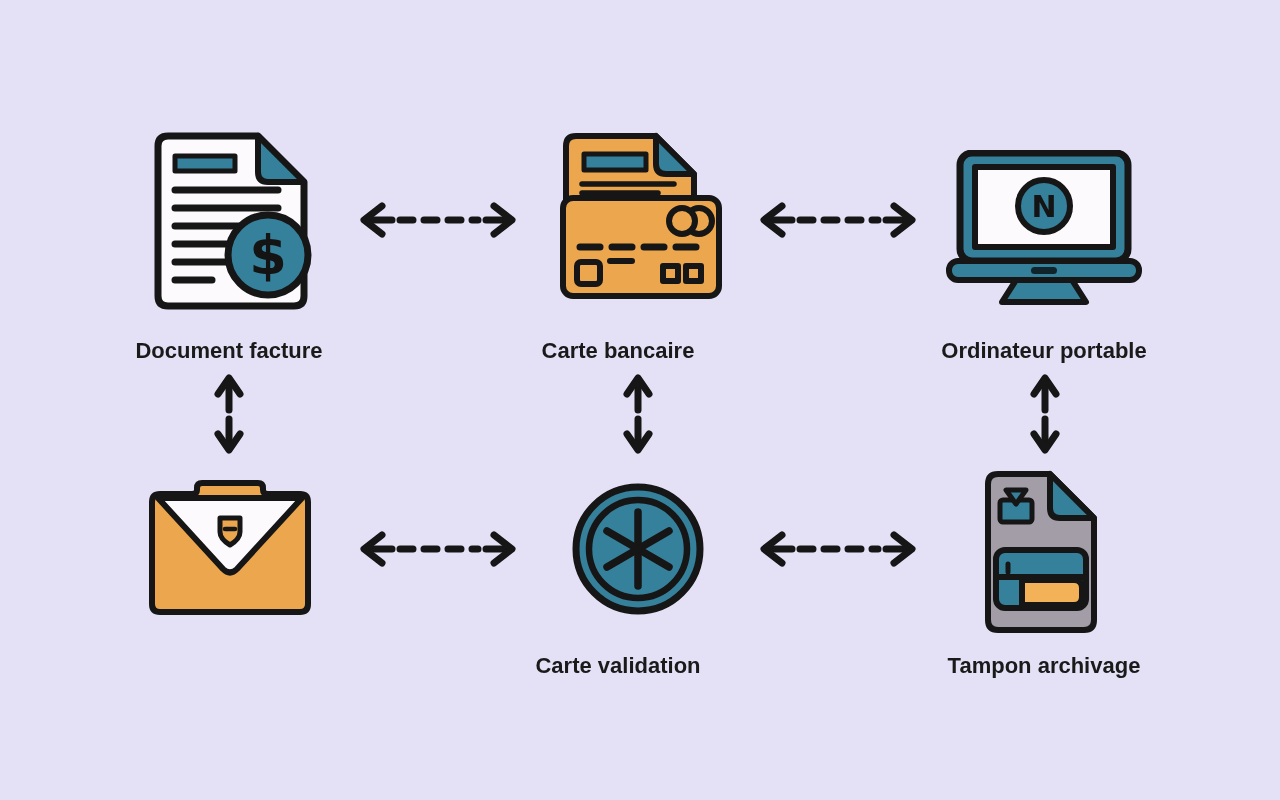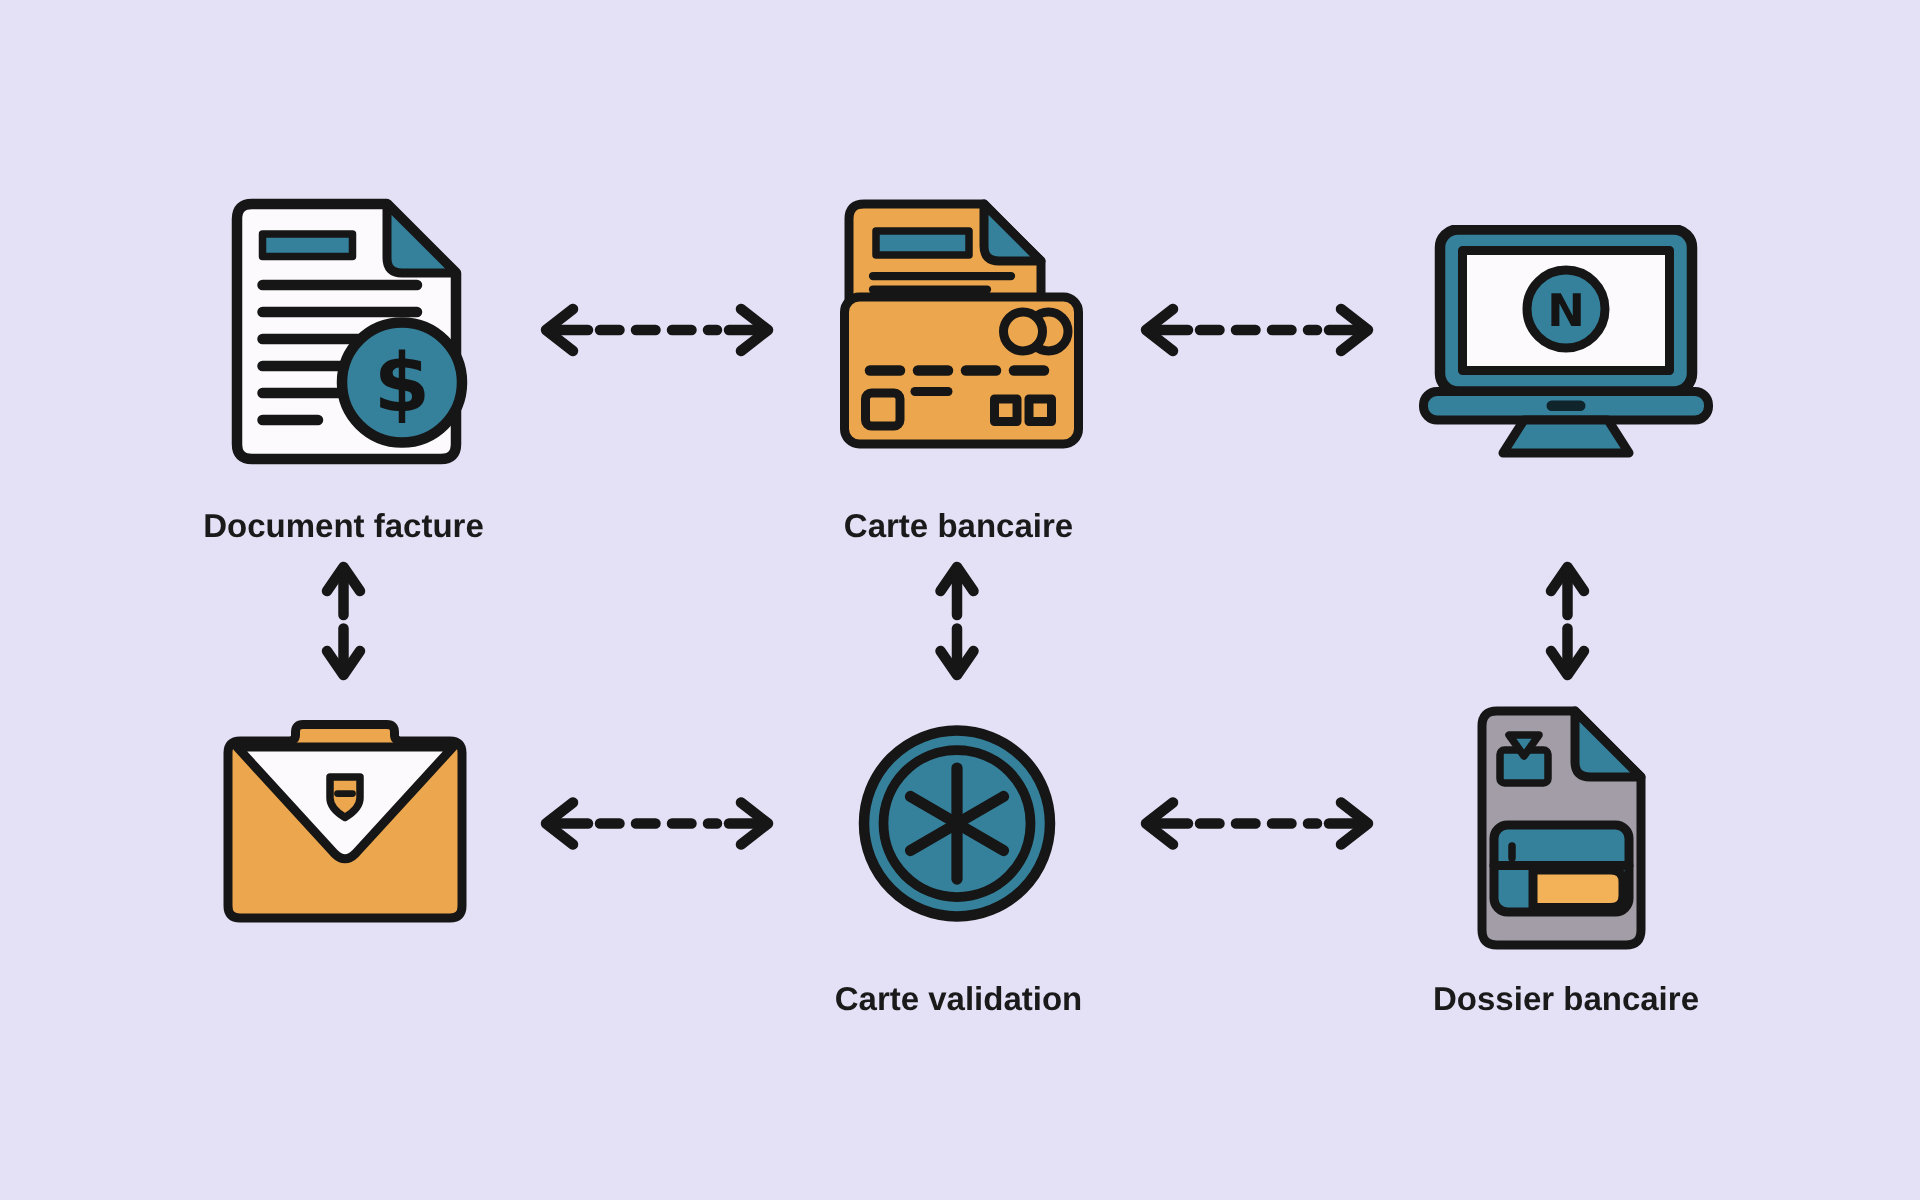--- a/index.html
+++ b/index.html
@@ -21,21 +21,21 @@
   .ic-stamp{left:570px;top:481px;}
   .ic-dossier{left:978px;top:464px;}
   .node-label{
     position:absolute;width:320px;height:30px;line-height:30px;
     text-align:center;font-size:22px;font-weight:700;color:#1a1a1a;
     letter-spacing:0px;
   }
   .lb-r1{top:336px;}
   .lb-r2{top:651px;}
   .lb-c1{left:69px;text-align:center;}
-  .lb-c2{left:479px;}
+  .lb-c2{left:458px;}
   .lb-c3{left:884px;}
   .outl{stroke:#161616;stroke-linecap:round;stroke-linejoin:round;}
   .sym{font-family:"DejaVu Sans", sans-serif;font-weight:bold;fill:#141414;}
 </style>
 </head>
 <body>
 
 <div class="canvas">
 
   <svg class="arrows" viewBox="0 0 1280 800">
@@ -131,20 +131,21 @@
 
   <svg class="icon ic-laptop" width="196" height="156" viewBox="0 0 196 156">
     <rect class="outl" x="14" y="3" width="168" height="108" rx="12" fill="#35809b" stroke-width="7"></rect>
     <rect class="outl" x="29" y="17" width="138" height="80" fill="#fcfafd" stroke-width="6"></rect>
     <circle class="outl" cx="98" cy="56" r="26" fill="#35809b" stroke-width="6"></circle>
     <text class="sym" x="98" y="67" font-size="30" text-anchor="middle">N</text>
     <rect class="outl" x="3" y="111" width="190" height="19" rx="9" fill="#35809b" stroke-width="6"></rect>
     <rect x="85" y="117" width="26" height="7" rx="3.5" fill="#10242b"></rect>
     <path class="outl" d="M70,130 H126 L140,152 H56 Z" fill="#35809b" stroke-width="6"></path>
   </svg>
+  <div class="node-label lb-r1 lb-c3">Ordinateur portable</div>
 
   <svg class="icon ic-env" width="178" height="140" viewBox="0 0 178 140">
     <path class="outl" d="M10,128 V26 Q10,18 18,18 H50 Q55,18 55,14 V12 Q55,7 60,7 H116 Q121,7 121,12 V14 Q121,18 126,18 H158 Q166,18 166,26 V128 Q166,136 158,136 H18 Q10,136 10,128 Z" fill="#eba64e" stroke-width="6"></path>
     <path class="outl" d="M16,22 H160 L95,93 Q88,100 81,93 Z" fill="#fcfafd" stroke-width="6"></path>
     <path class="outl" d="M78,42 H98 V56 Q98,63 88,69 Q78,63 78,56 Z" fill="#eba64e" stroke-width="5"></path>
     <line class="outl" x1="83" y1="53" x2="93" y2="53" stroke-width="4.5"></line>
   </svg>
 
   <svg class="icon ic-stamp" width="136" height="136" viewBox="0 0 136 136">
     <circle class="outl" cx="68" cy="68" r="62" fill="#35809b" stroke-width="7"></circle>
@@ -158,15 +159,15 @@
   <svg class="icon ic-dossier" width="126" height="176" viewBox="0 0 126 176">
     <path class="outl" d="M10,20 Q10,10 20,10 H72 L116,54 V156 Q116,166 106,166 H20 Q10,166 10,156 Z" fill="#a29da6" stroke-width="6"></path>
     <path class="outl" d="M72,10 V44 Q72,54 82,54 H116 Z" fill="#35809b" stroke-width="6"></path>
     <rect class="outl" x="22" y="36" width="32" height="22" rx="3" fill="#35809b" stroke-width="5"></rect>
     <path class="outl" d="M28,26 H48 L38,40 Z" fill="#35809b" stroke-width="5"></path>
     <rect class="outl" x="18" y="86" width="90" height="58" rx="9" fill="#35809b" stroke-width="6"></rect>
     <line class="outl" x1="18" y1="113" x2="108" y2="113" stroke-width="6"></line>
     <line class="outl" x1="30" y1="100" x2="30" y2="108" stroke-width="5"></line>
     <path class="outl" d="M44,116 H96 Q104,116 104,124 V133 Q104,141 96,141 H44 Z" fill="#f4b258" stroke-width="6"></path>
   </svg>
-  <div class="node-label lb-r2 lb-c3">Dossier bancaire</div>
+  <div class="node-label lb-r2 lb-c3">Tampon archivage</div>
 
 </div>
 
 </body></html>

